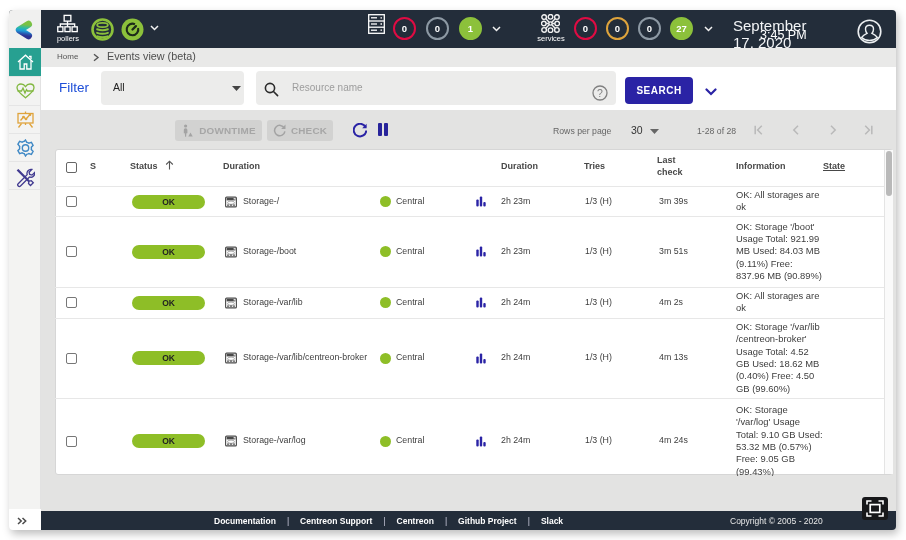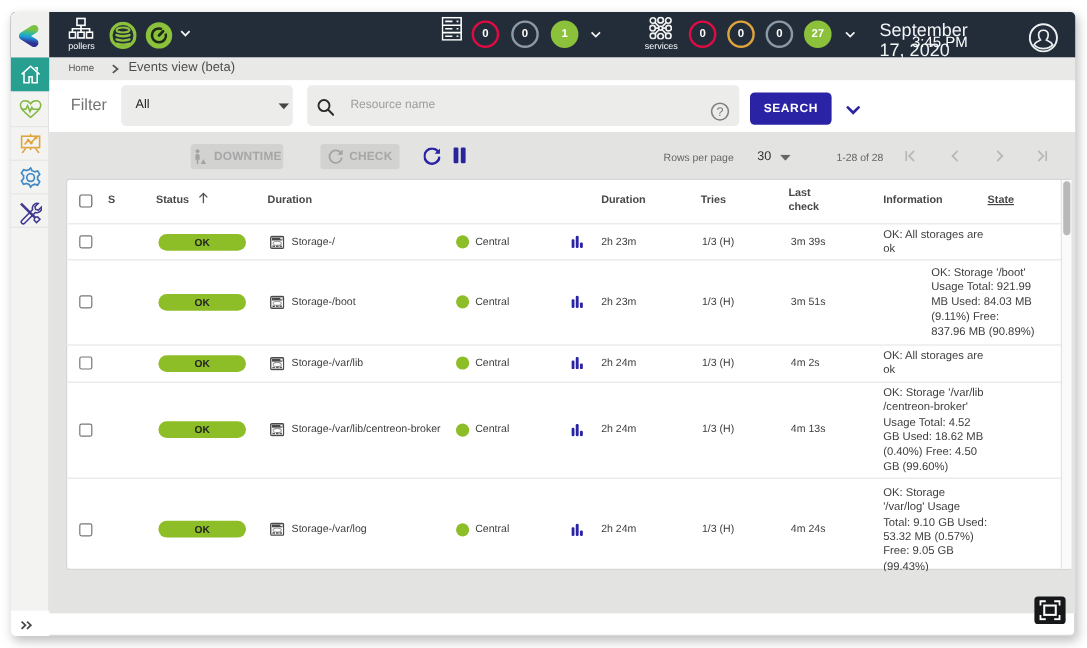--- a/index.html
+++ b/index.html
@@ -147,42 +147,42 @@
 <div id="sidebar"></div>
 <div id="breadcrumb">
   <span style="position:absolute;left:16px;top:4px;font-size:8px;">Home</span>
   <svg style="position:absolute;left:51px;top:5px;" width="8" height="9" viewBox="0 0 8 9">
         <path d="M2 1.2 L6 4.5 L2 7.8" fill="none" stroke="#555" stroke-width="1.4"></path>
       </svg>
   <span style="position:absolute;left:66px;top:2px;font-size:10.8px;color:#4e4e4e;">Events view (beta)</span>
 </div>
 <div id="filterrow"></div>
 <div id="content"></div>
-  <div class="abs" style="left:59px;top:80px;font-size:13.5px;color:#737373;">Filter</div>
+  <div class="abs" style="left:59px;top:80px;font-size:13.5px;color:#1d4ed8;">Filter</div>
   <div class="abs" style="left:101px;top:71px;width:143px;height:34px;background:#ececeb;border-radius:4px;"></div>
   <div class="abs" style="left:113px;top:81px;font-size:10.5px;color:#222;">All</div>
   <svg class="abs" style="left:232px;top:86px;" width="9" height="5" viewBox="0 0 9 5">
       <path d="M0 0 h9 l-4.5 5 z" fill="#444"></path>
     </svg>
   <div class="abs" style="left:256px;top:71px;width:360px;height:34px;background:#ececeb;border-radius:4px;"></div>
   <svg class="abs" style="left:264px;top:82px;" width="15" height="15" viewBox="0 0 15 15">
     <circle cx="6" cy="6" r="4.6" fill="none" stroke="#2b2b2b" stroke-width="1.6"></circle>
     <line x1="9.5" y1="9.5" x2="13.6" y2="13.6" stroke="#2b2b2b" stroke-width="1.6" stroke-linecap="round"></line>
   </svg>
   <div class="abs" style="left:292px;top:82px;font-size:10px;color:#9d9d9d;">Resource name</div>
   <svg class="abs" style="left:592px;top:85px;" width="16" height="16" viewBox="0 0 16 16">
     <circle cx="8" cy="8" r="7" fill="none" stroke="#808080" stroke-width="1.3"></circle>
     <text x="8" y="11.6" font-size="10.5" fill="#808080" text-anchor="middle" font-family="Liberation Sans">?</text>
   </svg>
   <div class="abs" style="left:625px;top:77px;width:68px;height:27px;background:#2a23a5;border-radius:4px;color:#fff;font-size:10px;font-weight:bold;letter-spacing:0.5px;text-align:center;line-height:27px;">SEARCH</div>
   <svg class="abs" style="left:705px;top:88px;" width="12" height="8" viewBox="0 0 12 8">
     <path d="M1.5 1.5 L6 6 L10.5 1.5" fill="none" stroke="#2a23a5" stroke-width="2.2" stroke-linecap="round"></path>
   </svg>
 
-<div class="toolbtn" style="left:159px;width:77px;">
+<div class="toolbtn" style="left:175px;width:87px;">
   <svg width="13" height="13" viewBox="0 0 13 13">
         <circle cx="4.6" cy="2" r="1.6" fill="#a3a3a3"></circle>
         <path d="M4.6 4.2 c-1.2 0-1.8 0.8-1.8 2 v3 h1 l0.3 3.6 h1 l0.3-3.6 h1 v-3 c0-1.2-0.6-2-1.8-2z" fill="#a3a3a3"></path>
         <path d="M7.3 12.6 l2.2-4.2 l2.2 4.2 z" fill="#a3a3a3"></path>
       </svg>
   DOWNTIME</div>
 <div class="toolbtn" style="left:267px;width:66px;">
   <svg width="13" height="13" viewBox="0 0 13 13">
         <path d="M11.3 4.0 A5.2 5.2 0 1 0 11.9 7.4" fill="none" stroke="#a3a3a3" stroke-width="1.5"></path>
         <path d="M12.5 0.6 v4.4 h-4.4 z" fill="#a3a3a3"></path>
@@ -272,21 +272,21 @@
       <div class="gdot" style="top:246px;"></div>
       <div class="cell" style="left:396px;top:245.5px;">Central</div>
       <svg class="abs" style="left:476px;top:246px;" width="10" height="11" viewBox="0 0 10 11">
     <rect x="0.3" y="3.4" width="2.4" height="7.2" rx="1" fill="#2a23a5"></rect>
     <rect x="3.8" y="0.4" width="2.4" height="10.2" rx="1" fill="#2a23a5"></rect>
     <rect x="7.3" y="6" width="2.4" height="4.6" rx="1" fill="#2a23a5"></rect>
   </svg>
       <div class="cell" style="left:501px;top:245.5px;">2h 23m</div>
       <div class="cell" style="left:585px;top:245.5px;">1/3 (H)</div>
       <div class="cell" style="left:659px;top:245.5px;">3m 51s</div>
-      <div class="info" style="top:220.75px;margin-left:40px;">OK: Storage '/boot'<br>Usage Total: 921.99<br>MB Used: 84.03 MB<br>(9.11%) Free:<br>837.96 MB (90.89%)</div>
+      <div class="info" style="top:220.75px;">OK: Storage '/boot'<br>Usage Total: 921.99<br>MB Used: 84.03 MB<br>(9.11%) Free:<br>837.96 MB (90.89%)</div>
       <div class="cbox" style="top:297px;"></div>
       <div class="pill" style="top:295.5px;">OK</div>
       <svg class="abs" style="left:225px;top:296.5px;" width="12" height="12" viewBox="0 0 12 12">
     <rect x="0.6" y="1.1" width="10.8" height="9.8" rx="1" fill="#fdfdfd" stroke="#4a4a4a" stroke-width="1.1"></rect>
     <rect x="1.6" y="2" width="8.8" height="2.4" fill="#4a4a4a"></rect>
     <rect x="8.6" y="2.2" width="1.6" height="1.2" fill="#fff"></rect>
     <ellipse cx="6" cy="6.7" rx="3.4" ry="1.7" fill="none" stroke="#9a9a9a" stroke-width="0.9"></ellipse>
     <path d="M2 9.2 h2.2 M5 9.2 h2.2 M8 9.2 h2" stroke="#5a5a5a" stroke-width="1.2"></path>
   </svg>
       <div class="cell" style="left:243px;top:296.5px;">Storage-/var/lib</div>
@@ -345,20 +345,24 @@
       <div class="info" style="top:404.1px;">OK: Storage<br>'/var/log' Usage<br>Total: 9.10 GB Used:<br>53.32 MB (0.57%)<br>Free: 9.05 GB<br>(99.43%)</div>
     </div>
 <div class="abs" style="left:42px;top:475.5px;width:853px;height:35px;background:#e3e3e2;"></div>
 
 <div class="abs" style="left:9px;top:76px;width:31px;height:1px;background:#e5e5e5;"></div>
 <div class="abs" style="left:9px;top:105px;width:31px;height:1px;background:#e5e5e5;"></div>
 <div class="abs" style="left:9px;top:133px;width:31px;height:1px;background:#e5e5e5;"></div>
 <div class="abs" style="left:9px;top:161px;width:31px;height:1px;background:#e5e5e5;"></div>
 <div class="abs" style="left:9px;top:189px;width:31px;height:1px;background:#e5e5e5;"></div>
 
+<div id="footer">
+  <div class="flinks">Documentation<span class="sep">|</span>Centreon Support<span class="sep">|</span>Centreon<span class="sep">|</span>Github Project<span class="sep">|</span>Slack</div>
+  <div class="fcopy">Copyright © 2005 - 2020</div>
+</div>
 <div id="sidebot"></div>
 <div id="logo"></div>
 <svg class="abs" style="left:11px;top:18px;" width="24" height="24" viewBox="0 0 24 24">
   <defs>
     <linearGradient id="clg" x1="0.55" y1="0" x2="0.45" y2="1">
       <stop offset="0" stop-color="#7cc142"></stop>
       <stop offset="0.35" stop-color="#29b8ab"></stop>
       <stop offset="0.58" stop-color="#1e9cd8"></stop>
       <stop offset="0.82" stop-color="#2a56b0"></stop>
       <stop offset="1" stop-color="#2e3192"></stop>

